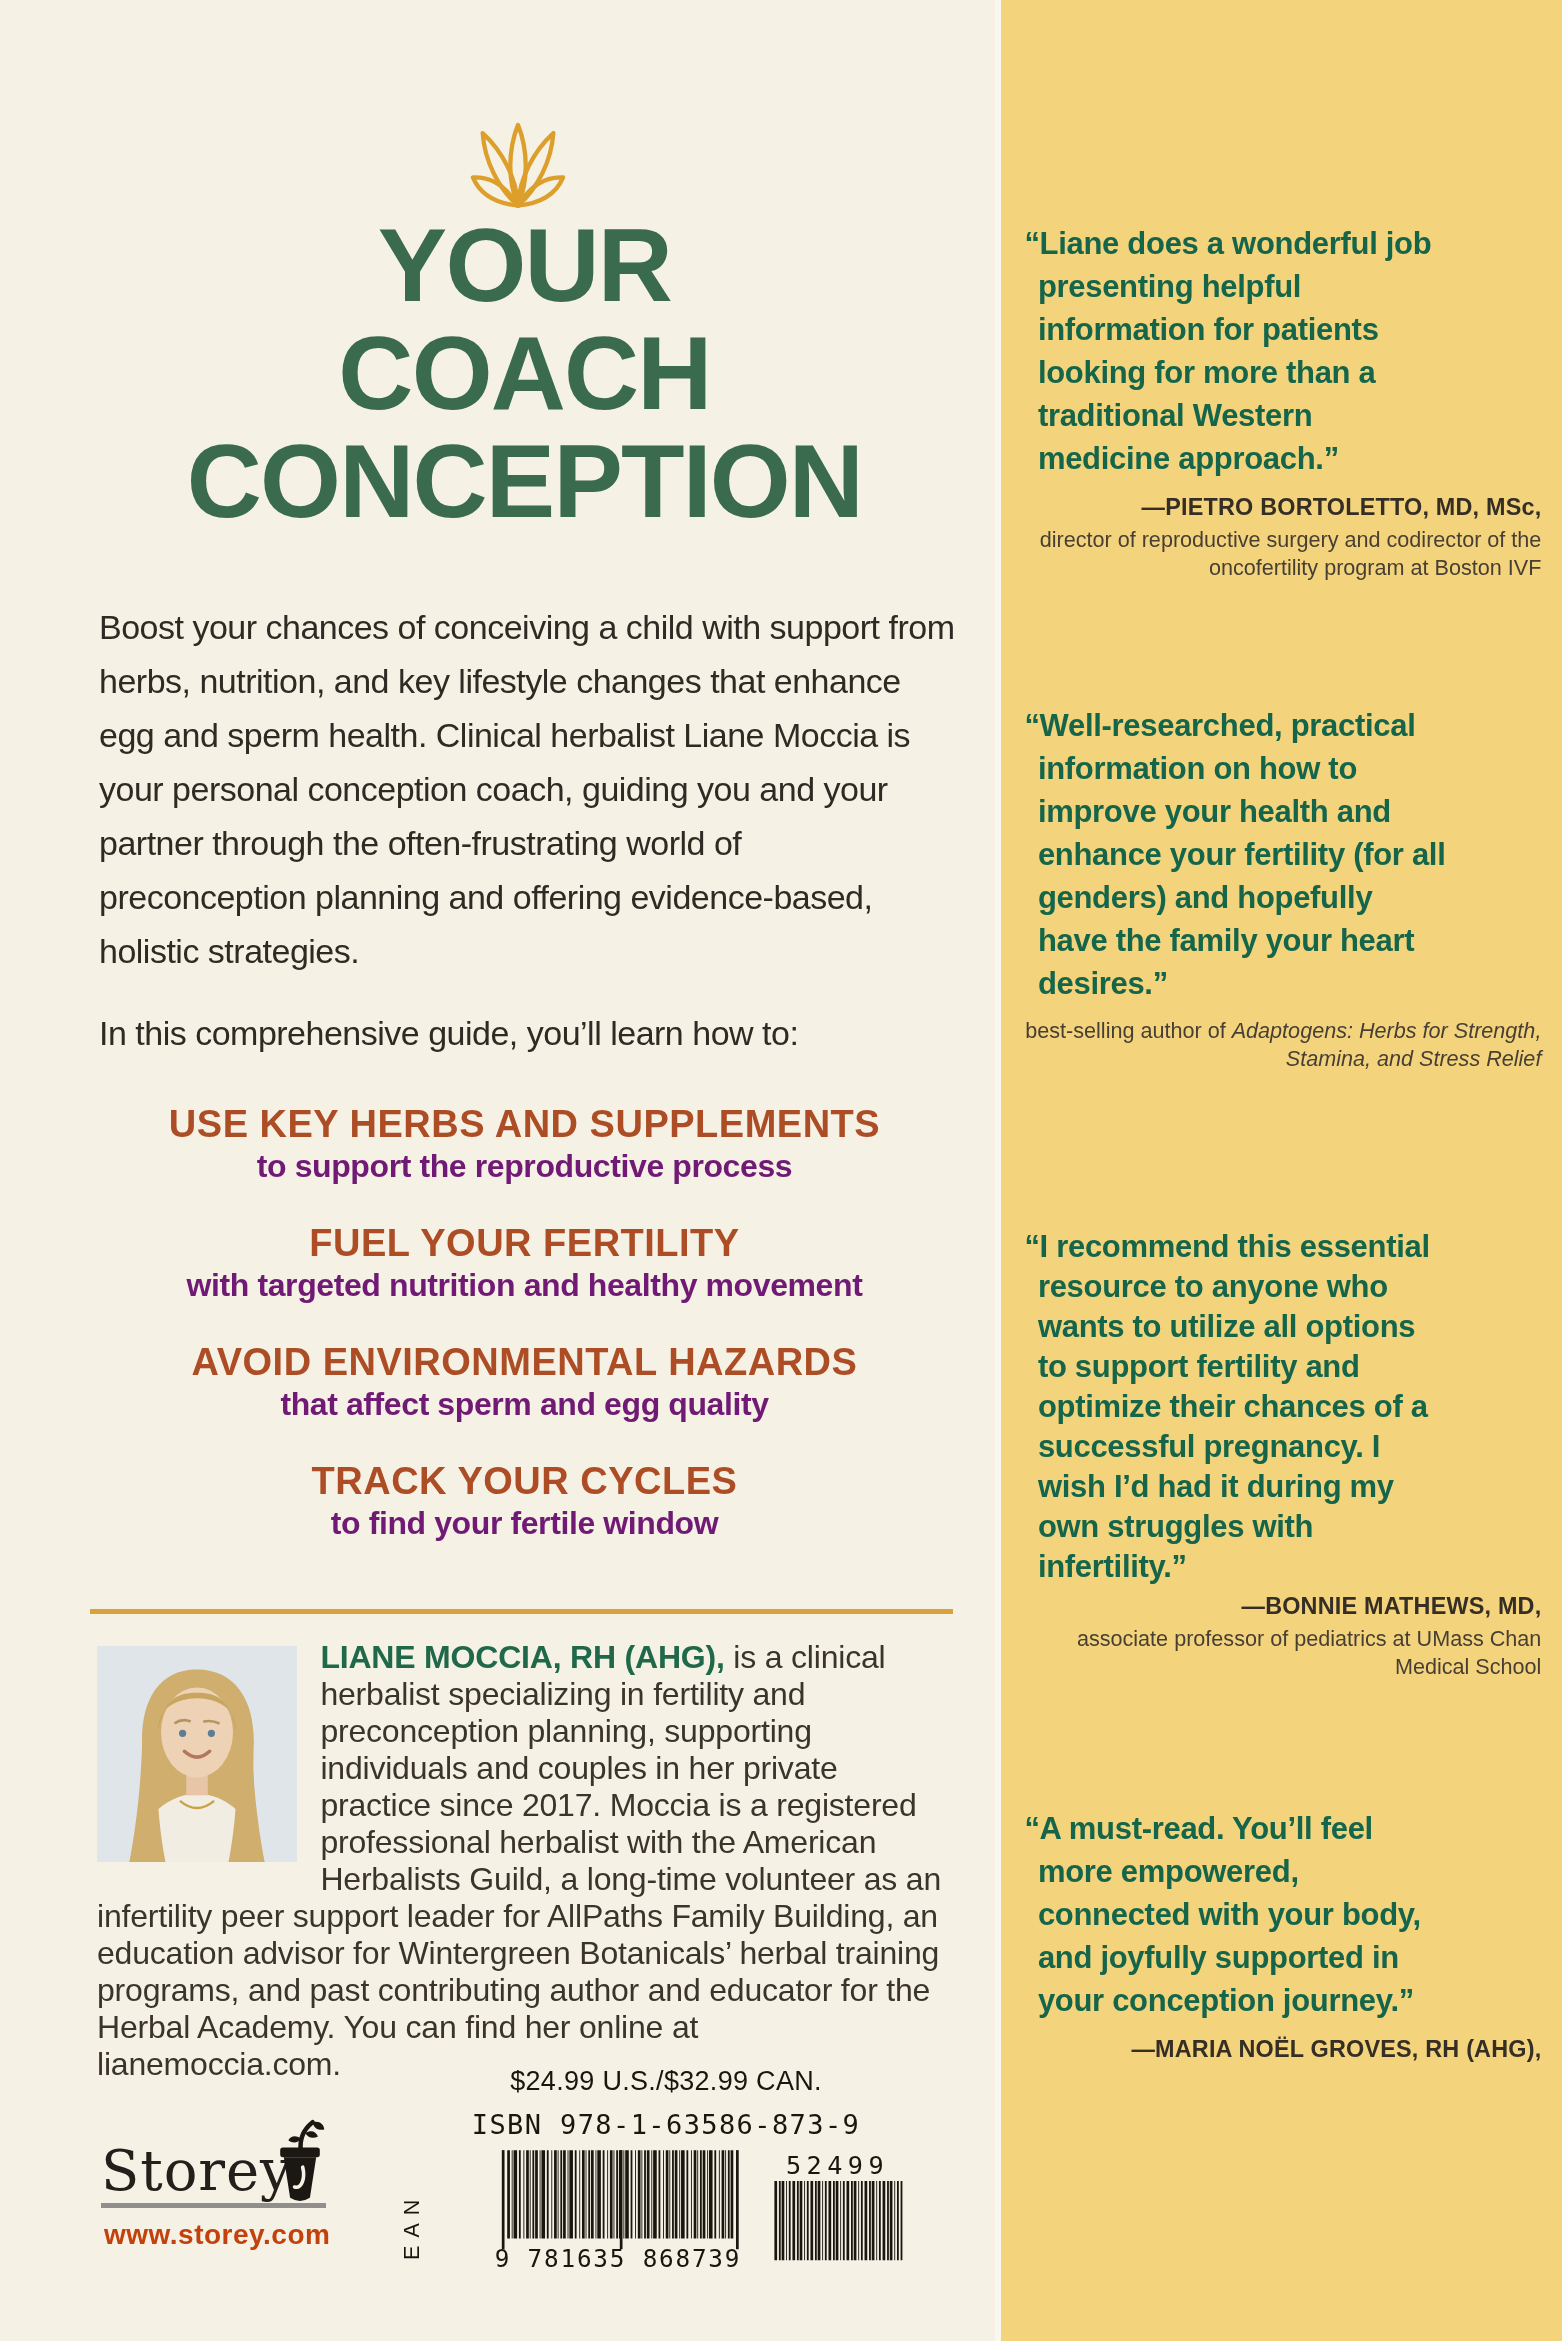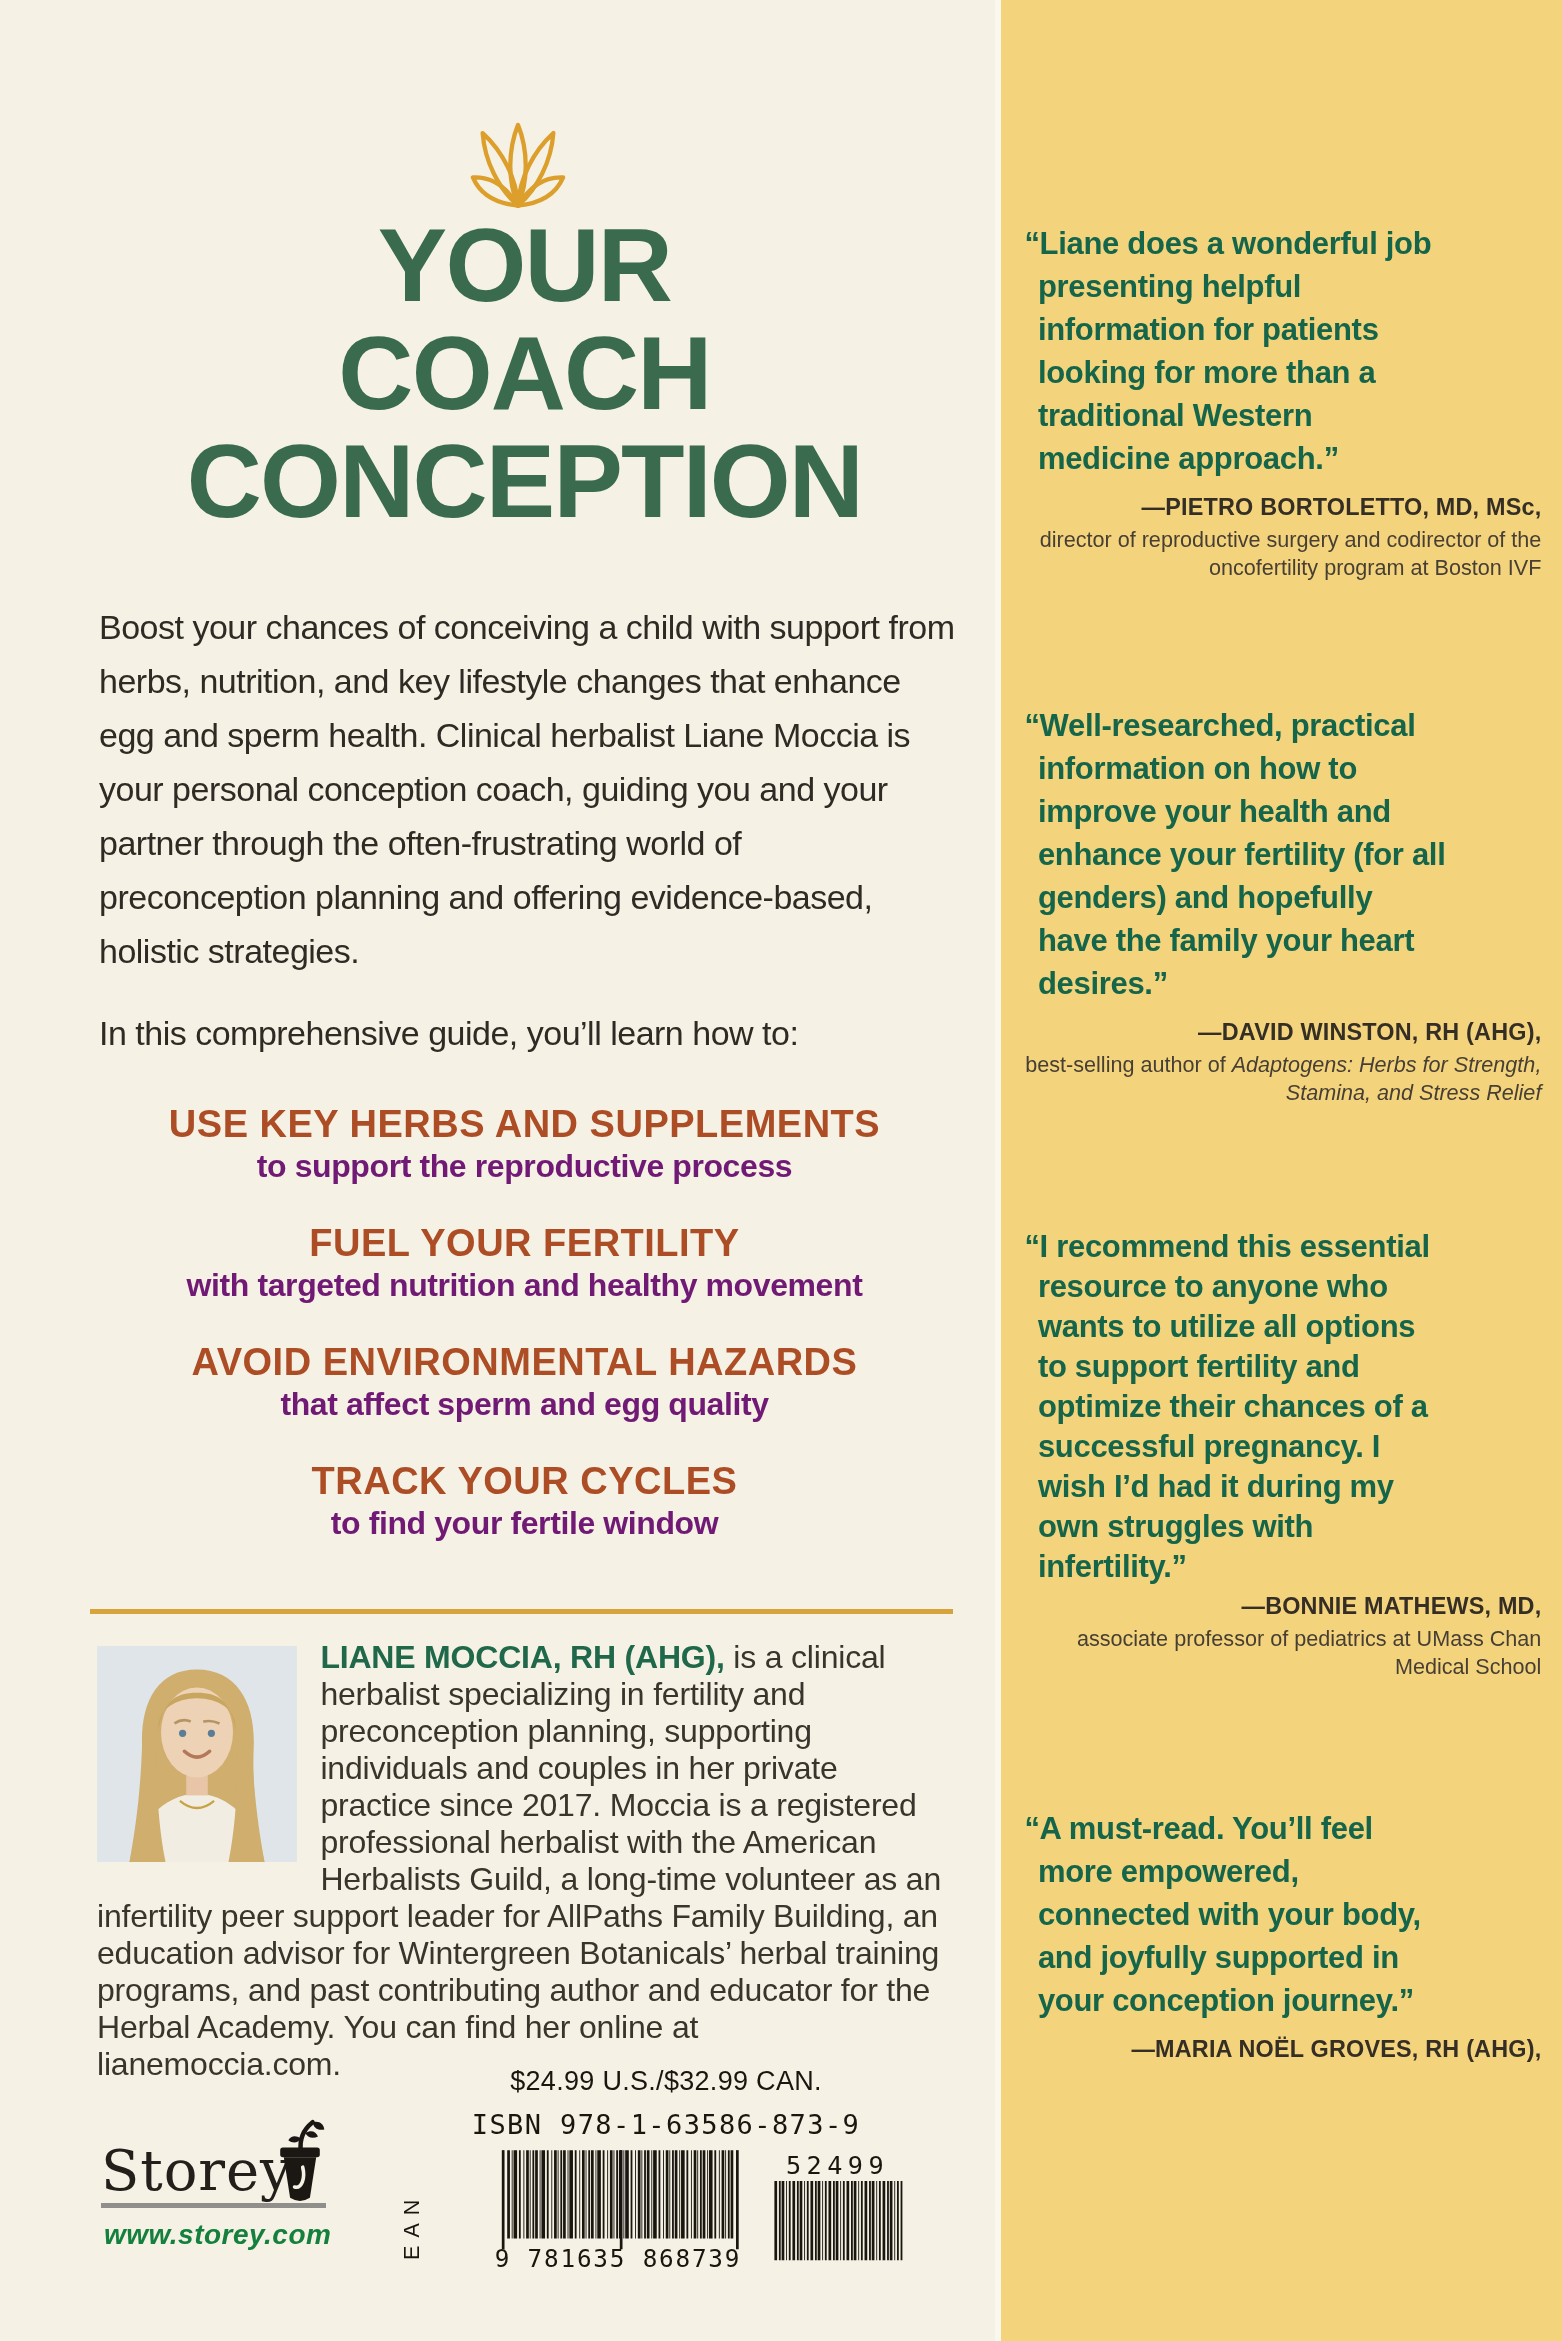--- a/index.html
+++ b/index.html
@@ -44,21 +44,21 @@
          font-size:21.6px; letter-spacing:8px; color:#19150f; }
   .bc-main { position:absolute; left:86px; top:0; }
   .bc-supp { position:absolute; left:364px; top:1.8px; }
   .bc-digits { font-family:"DejaVu Sans Mono", monospace; }
 
   .storey-name { position:absolute; left:101px; top:2138px; font-family:"DejaVu Serif", serif;
                  font-size:56px; color:#23201b; letter-spacing:0.9px; }
   .pot { position:absolute; left:273px; top:2115px; width:54px; height:90px; }
   .storey-rule { position:absolute; left:101px; top:2203px; width:225px; height:4.5px; background:#908f8b; }
   .storey-url { position:absolute; left:104px; top:2219px; font-weight:bold; font-size:28px;
-                color:#15803d; letter-spacing:0.5px;font-style:italic; }
+                color:#c2410c; letter-spacing:0.5px; }
 
   
   .sidebar { position:absolute; left:995px; top:0; width:567px; height:2342px;
              background:#f3d37c; border-left:6.3px solid #faf7ee; }
   .quote { position:absolute; left:23.4px; width:517px; }
   .q1 { top:222px; } .q2 { top:704px; } .q3 { top:1227px; } .q4 { top:1807px; }
   .q-text { font-weight:bold; font-size:31px; line-height:43px; letter-spacing:-0.3px;
             color:#15654a; width:425px; text-indent:-13.5px; padding-left:13.5px; }
   .q3 .q-text { line-height:40px; }
   .q-attr { margin-top:12px; text-align:right; }
@@ -178,21 +178,20 @@
       <p class="q-text">“Liane does a wonderful job presenting helpful information for patients looking for more than a traditional Western medicine approach.”</p>
       <div class="q-attr">
         <div class="q-name">—PIETRO BORTOLETTO, MD, MSc,</div>
         <div class="q-detail"><span>director of reproductive surgery and codirector of the oncofertility program at Boston IVF</span><em></em></div>
       </div>
     </blockquote>
 
     <blockquote class="quote q2">
       <p class="q-text">“Well-researched, practical information on how to improve your health and enhance your fertility (for all genders) and hopefully have the family your heart desires.”</p>
       <div class="q-attr">
-        <div class="q-name">—DAVID WINSTON, RH (AHG),</div>
         <div class="q-detail"><span>best-selling author of </span><em>Adaptogens: Herbs for Strength, Stamina, and Stress Relief</em></div>
       </div>
     </blockquote>
 
     <blockquote class="quote q3">
       <p class="q-text">“I recommend this essential resource to anyone who wants to utilize all options to support fertility and optimize their chances of a successful pregnancy. I wish I’d had it during my own struggles with infertility.”</p>
       <div class="q-attr">
         <div class="q-name">—BONNIE MATHEWS, MD,</div>
         <div class="q-detail"><span>associate professor of pediatrics at UMass Chan Medical School</span><em></em></div>
       </div>

